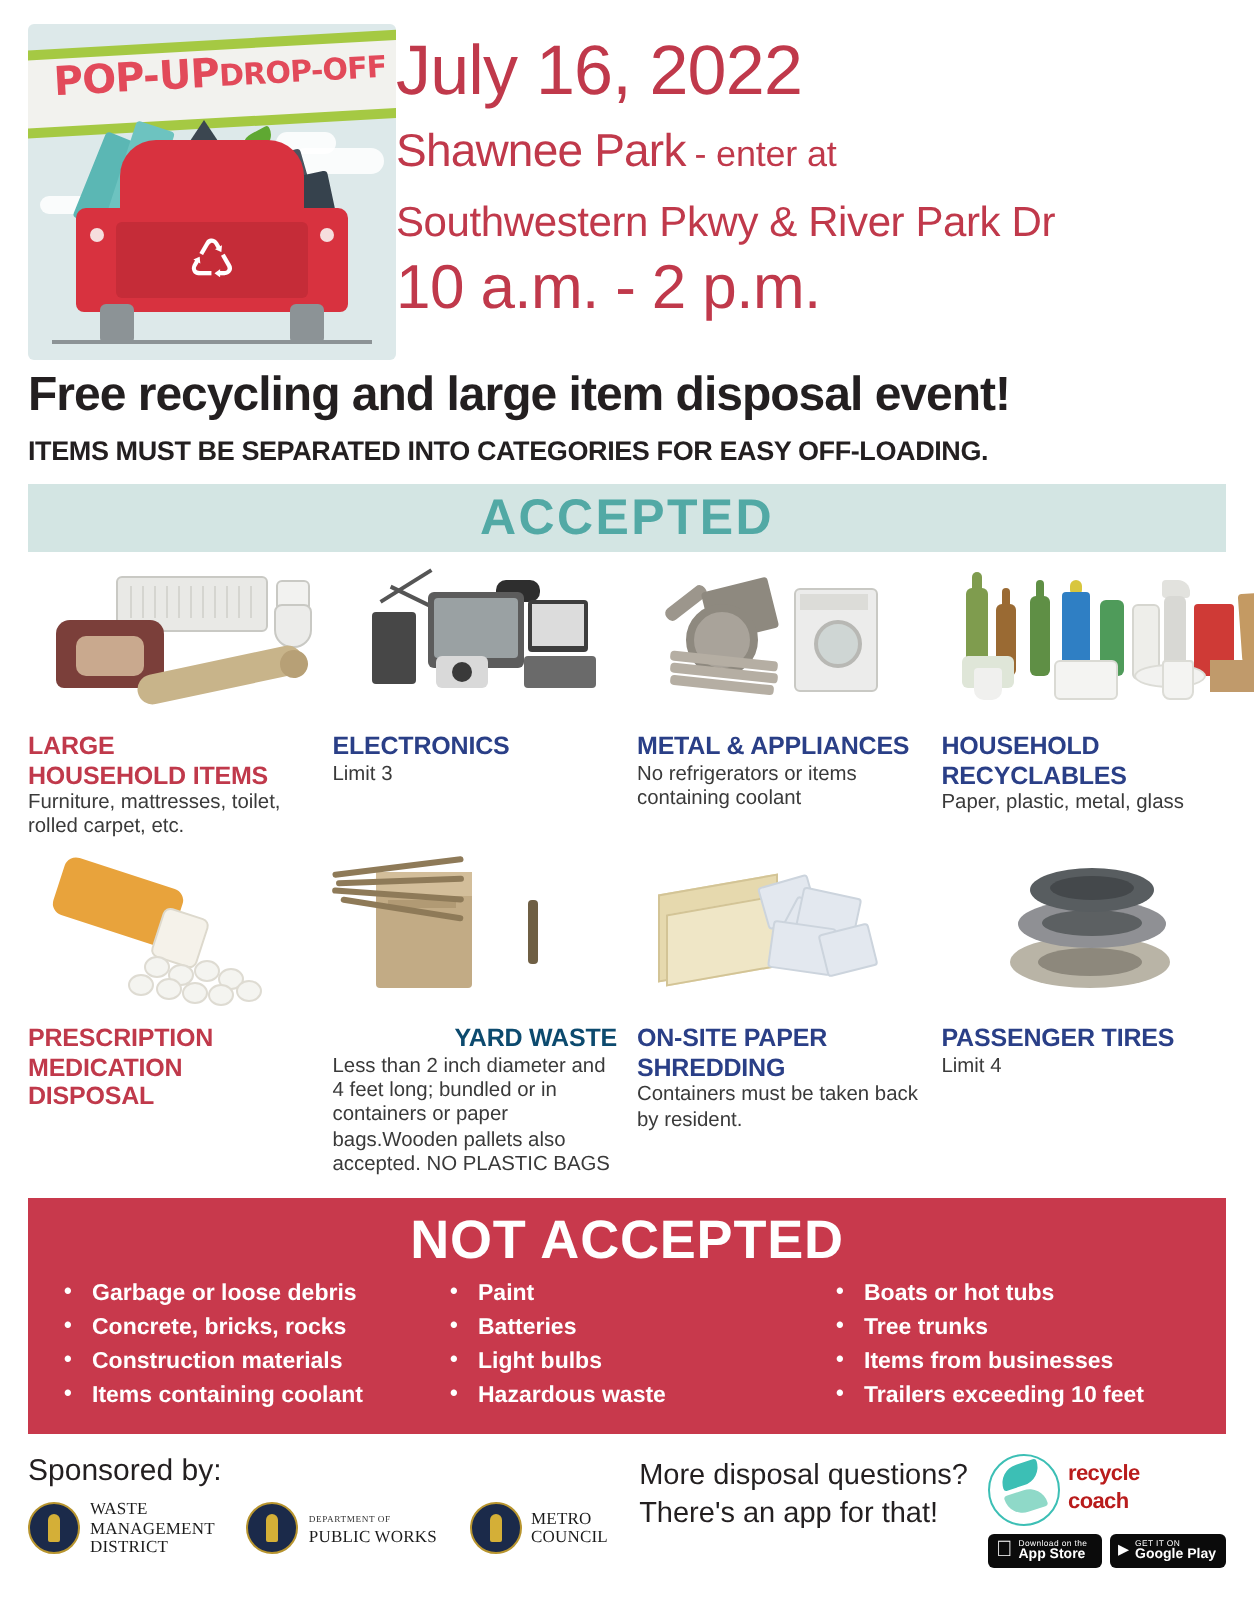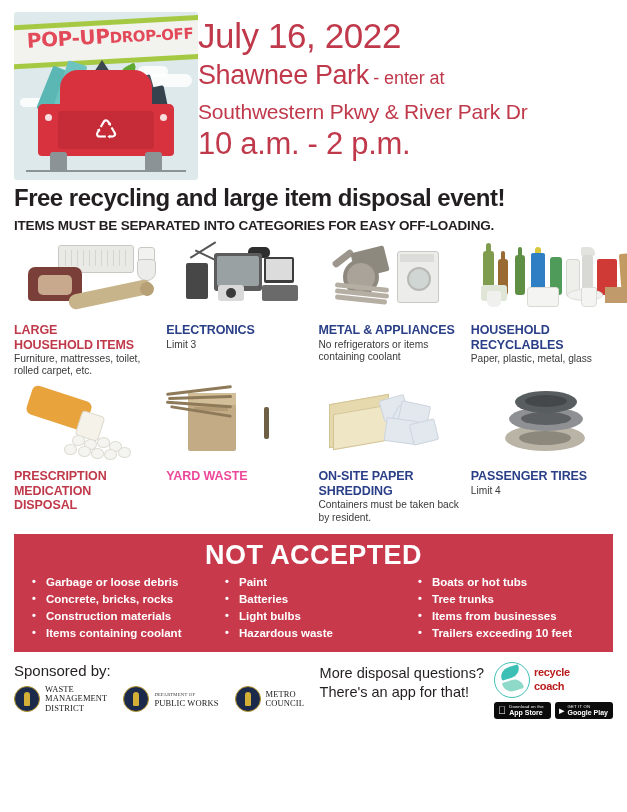--- a/index.html
+++ b/index.html
@@ -204,21 +204,21 @@
     line-height: 40px;
     letter-spacing: -0.4px;
     white-space: nowrap;
   }
   .hdr-place-line {
     white-space: nowrap;
     line-height: 38px;
   }
   .hdr-place {
     color: #c0394b;
-    font-size: 27px;
+    font-size: 23px;
     letter-spacing: -0.4px;
   }
   .hdr-enter {
     color: #c0394b;
     font-size: 18px;
     letter-spacing: -0.1px;
   }
   .hdr-cross {
     color: #c0394b;
     font-size: 21px;
@@ -288,21 +288,21 @@
   }
   .cell-title {
     font-size: 12.5px;
     font-weight: bold;
     line-height: 14.5px;
     letter-spacing: -0.1px;
     margin: 0 4px;
   }
   .t-red  { color: #c0394b; }
   .t-blue { color: #2a3f87; }
-  .t-dark { color: #ec4899; }
+  .t-dark { color: #0c4a6e; text-align: right; }
   .cell-desc {
     font-size: 10.2px;
     line-height: 12.2px;
     color: #3a3a3a;
     margin: 1px 4px 0 4px;
   }
 
   
   .sh { position: absolute; }
 
@@ -604,20 +604,23 @@
         <span class="hdr-enter">- enter at</span>
       </div>
       <div class="hdr-cross">Southwestern Pkwy &amp; River Park Dr</div>
       <div class="hdr-time">10 a.m. - 2 p.m.</div>
     </div>
   </div>
 
   <div class="tagline">Free recycling and large item disposal event!</div>
   <div class="subtagline">ITEMS MUST BE SEPARATED INTO CATEGORIES FOR EASY OFF-LOADING.</div>
 
+  <div class="accepted-band">
+    <span>ACCEPTED</span>
+  </div>
 
   <div class="grid row1">
 
     <div class="cell">
       <div class="cell-art">
         <div class="sh mattress"></div>
         <div class="sh mattress-lines"></div>
         <div class="sh toilet-tank"></div>
         <div class="sh toilet-bowl"></div>
         <div class="sh sofa"></div>
@@ -734,20 +737,21 @@
           <div class="stick s1"></div>
             <div class="stick s2"></div>
           <div class="stick s3"></div>
             <div class="stick s4"></div>
         </div>
         <div class="sh tie"></div>
       </div>
       <div class="cell-title t-dark">
         <div>YARD WASTE</div>
       </div>
+      <div class="cell-desc">Less than 2 inch diameter and 4 feet long; bundled or in containers or paper bags.Wooden pallets also accepted. NO PLASTIC BAGS</div>
     </div>
 
     <div class="cell">
       <div class="cell-art">
         <div class="sh paperstack"></div>
         <div class="sh paperstack2"></div>
         <div class="shred sr1"></div>
           <div class="shred sr5"></div>
         <div class="shred sr2"></div>
           <div class="shred sr3"></div>

